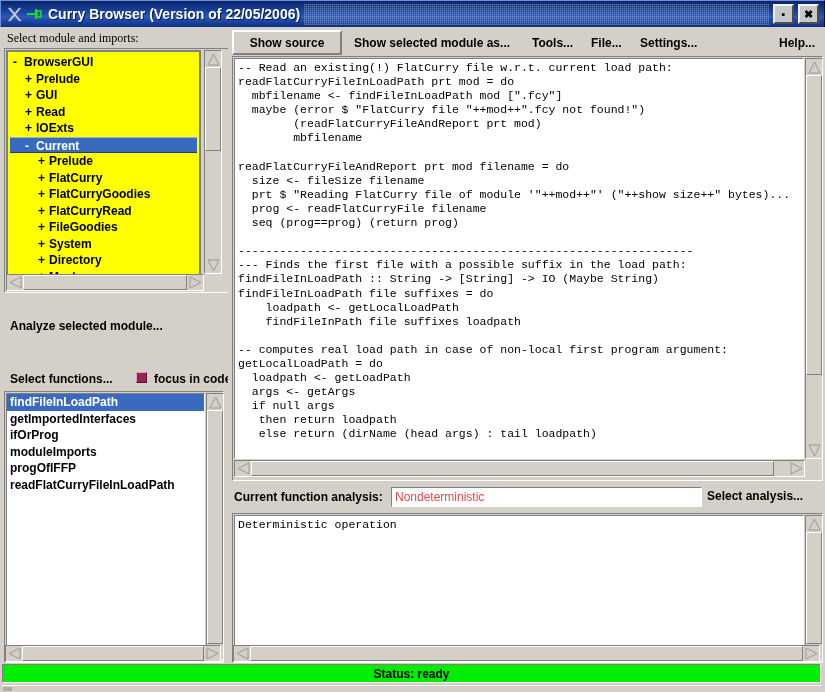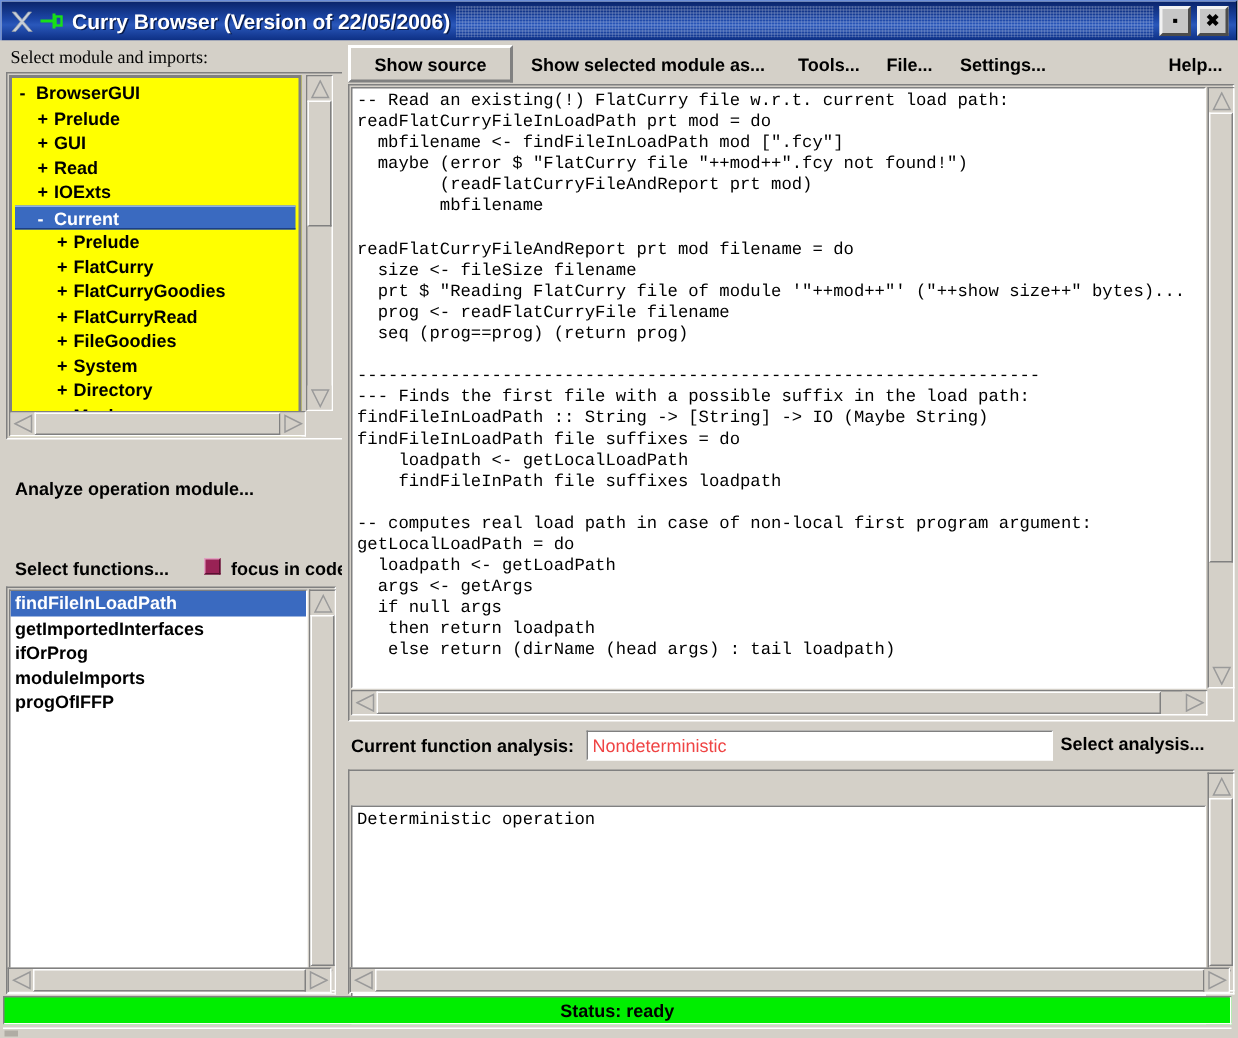--- a/index.html
+++ b/index.html
@@ -291,21 +291,20 @@
   .outbox {
     position: absolute; left: 1px; top: 1px;
     width: 570px; height: 146px;
     background: #ffffff;
     border-top: 1px solid #808080;
     border-left: 1px solid #808080;
     border-right: 1px solid #ffffff;
     border-bottom: 1px solid #ffffff;
     overflow: hidden;
     padding: 2px 0 0 3px;
-    margin-top: 22px;
   }
   .outbox pre {
     margin: 0;
     font-family: "Liberation Mono", "DejaVu Sans Mono", monospace;
     font-size: 11.5px;
     line-height: 14px;
     color: #000;
   }
 
   
@@ -402,34 +401,35 @@
         </div>
         <div class="sb-thumb" style="left:16px; top:0; width:164px; height:15px;"></div>
         <div class="sb-arrow" style="right:0; top:0; width:16px; height:15px;">
           <svg class="arr" width="13" height="13" viewBox="0 0 13 13">
             <path d="M12 6.5 L1 1 L1 12 Z" fill="#d4d0c8" stroke="#9a9a9a" stroke-width="1"></path>
           </svg>
         </div>
       </div>
     </div>
 
-    <div class="btn-flat" style="left:10px; top:292px;">Analyze operation module...</div>
+    <div class="btn-flat" style="left:10px; top:292px;">Analyze selected module...</div>
 
     <div class="btn-flat" style="left:10px; top:345px;">Select functions...</div>
 
     <div class="cb-focus" style="left:136px; top:345px;"></div>
     <div class="btn-flat" style="left:154px; top:345px; font-weight:bold;">focus in code</div>
 
     <div class="flist-wrap">
       <div class="flist" id="flist">
           <div class="fitem sel">findFileInLoadPath</div>
           <div class="fitem">getImportedInterfaces</div>
           <div class="fitem">ifOrProg</div>
           <div class="fitem">moduleImports</div>
           <div class="fitem">progOfIFFP</div>
+          <div class="fitem">readFlatCurryFileInLoadPath</div>
         </div>
 
       <div class="sb-v" style="left:201px; top:1px; width:18px; height:268px;">
         <div class="sb-arrow" style="left:0; top:0; width:16px; height:16px;">
           <svg class="arr" width="13" height="13" viewBox="0 0 13 13">
             <path d="M6.5 1 L12 12 L1 12 Z" fill="#d4d0c8" stroke="#9a9a9a" stroke-width="1"></path>
           </svg>
         </div>
         <div class="sb-thumb" style="left:0; top:16px; width:16px; height:234px;"></div>
         <div class="sb-arrow" style="left:0; bottom:0; width:16px; height:16px;">

